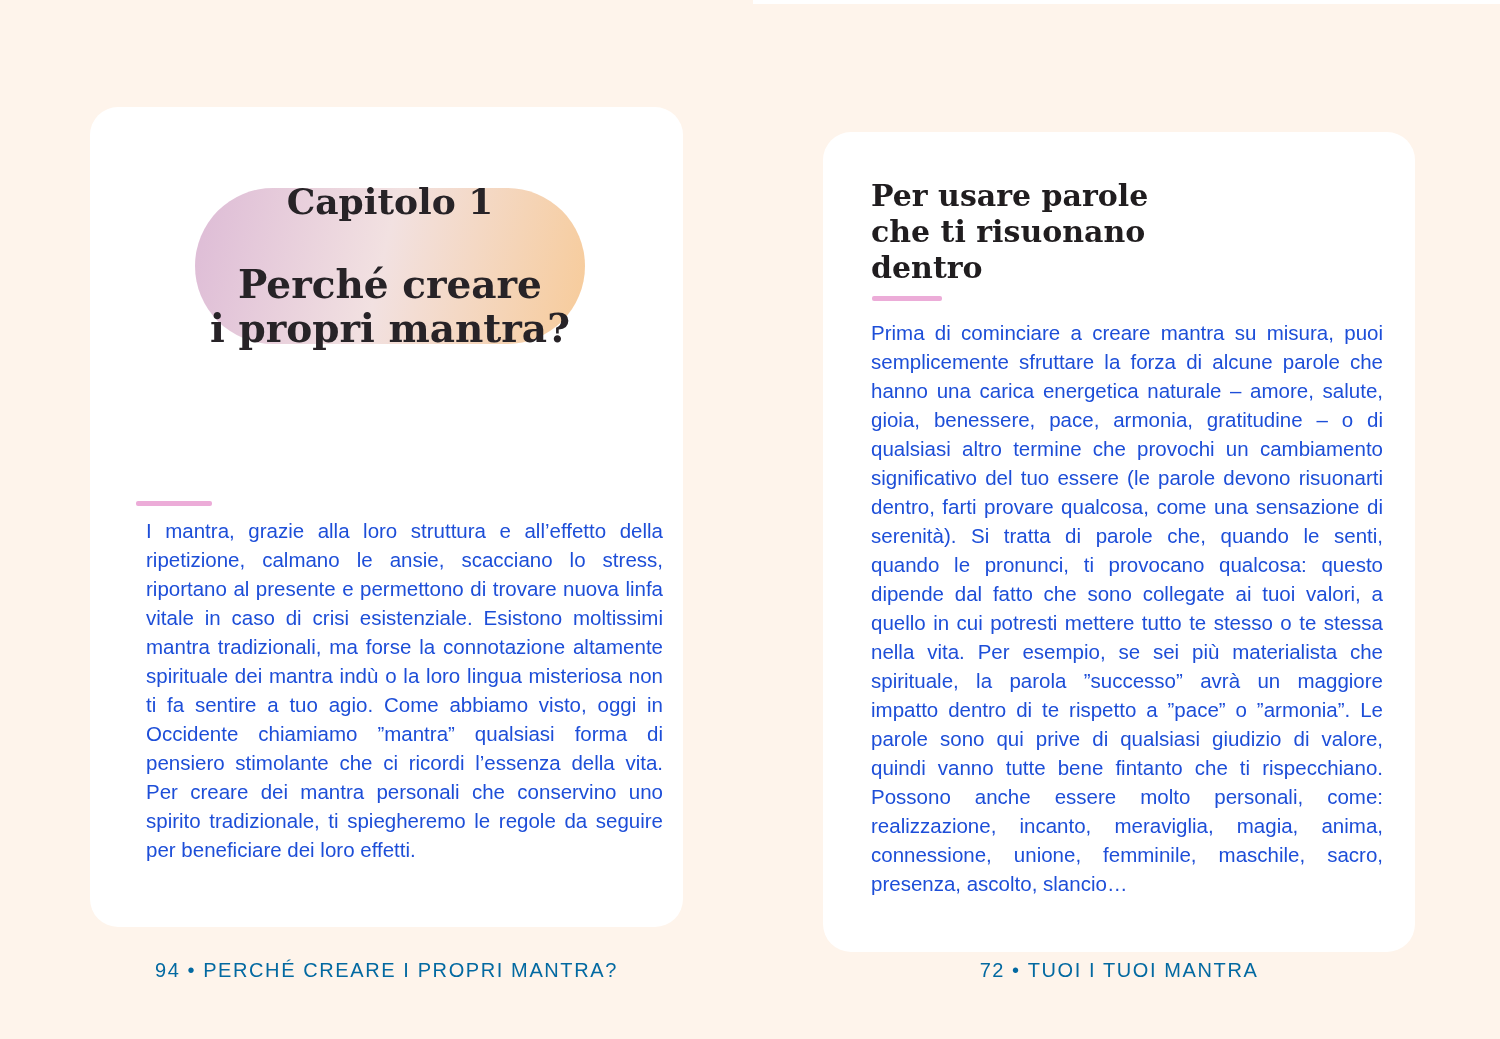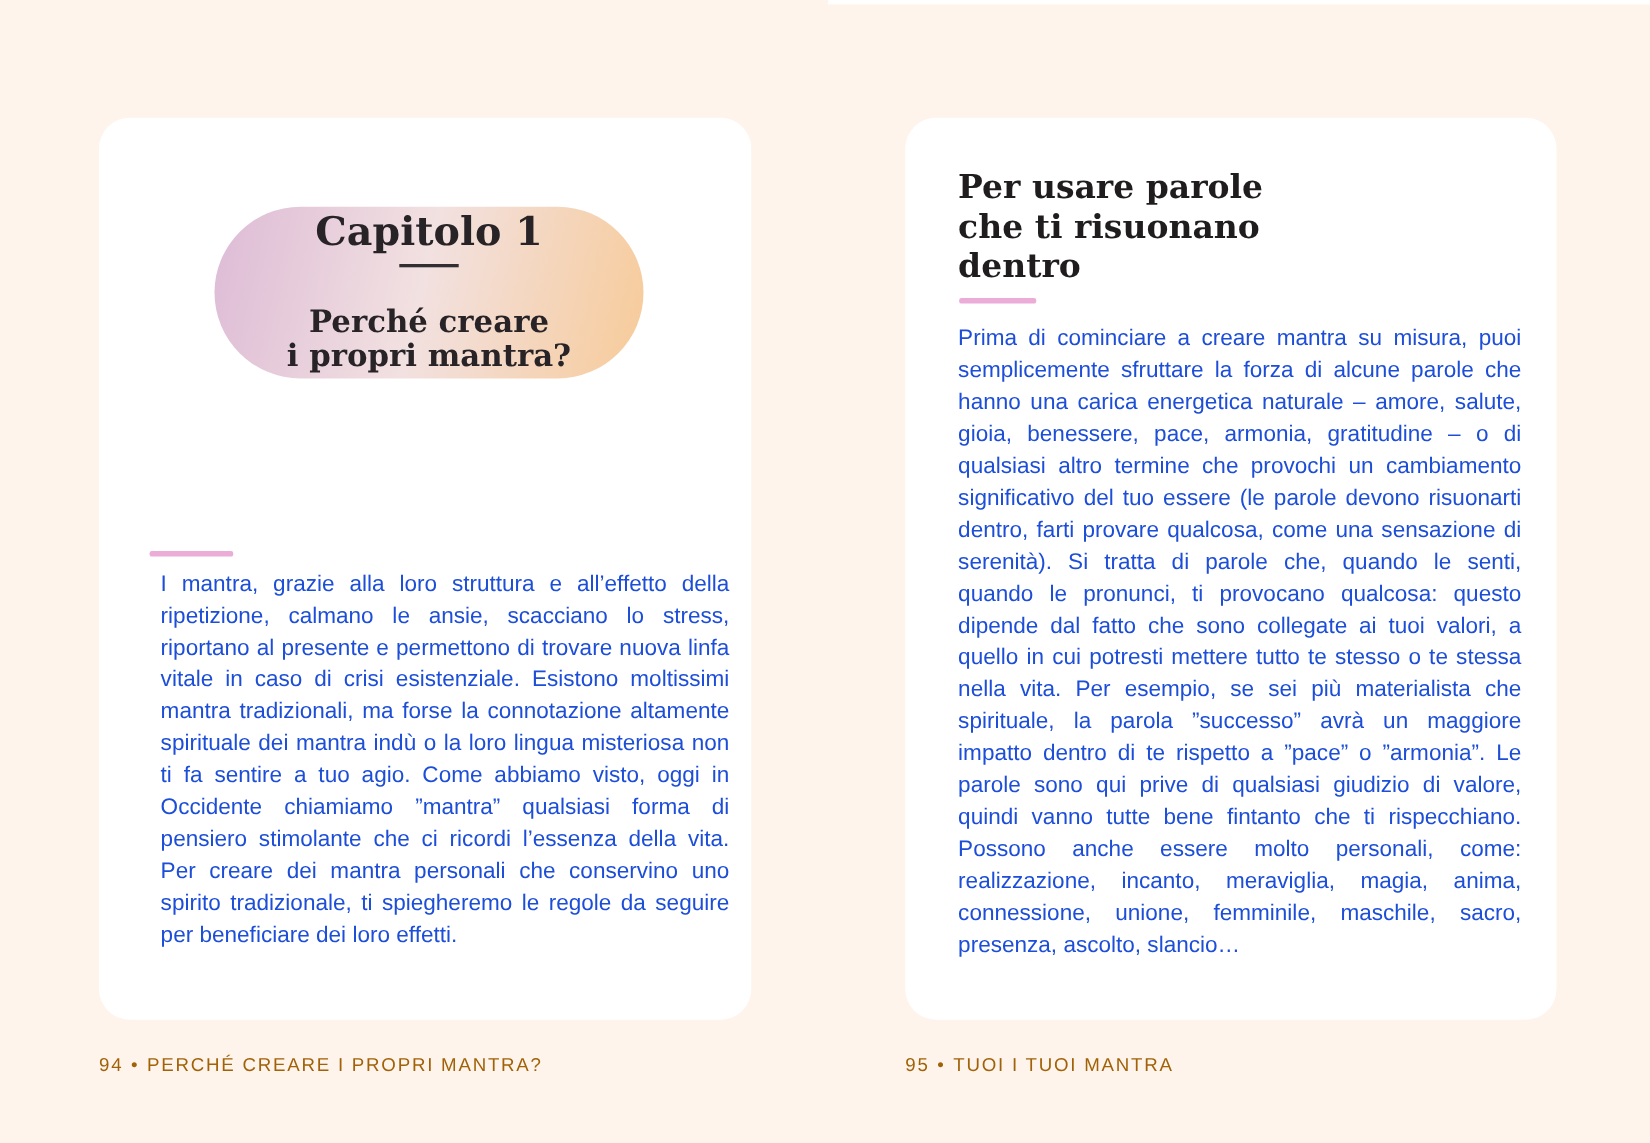--- a/index.html
+++ b/index.html
@@ -23,21 +23,21 @@
     background: #FFFFFF;
   }
   .page-card {
     position: absolute;
     top: 107px;
     height: 820px;
     background: #FFFFFF;
     border-radius: 28px;
   }
   #left-card { left: 90px; width: 593px; }
-  #right-card { left: 823px; width: 592px; }
+  #right-card { left: 823px; width: 592px; margin-top: 25px; }
 
   .chapter-pill {
     position: absolute;
     left: 105px;
     top: 81px;
     width: 390px;
     height: 156px;
     border-radius: 78px;
     background: linear-gradient(103deg, #DDBBD6 0%, #F2E1E1 48%, #F7CB99 100%);
     display: flex;
@@ -55,21 +55,21 @@
   }
   .chapter-divider {
     width: 54px;
     height: 3px;
     background: #332E32;
     margin: 8px auto 10px auto;
   }
   .chapter-title {
     font-family: "DejaVu Serif", serif;
     font-weight: 700;
-    font-size: 28px;
+    font-size: 39px;
     line-height: 1.12;
     color: #272327;
     white-space: pre-line;
     margin-top: 24px;
   }
 
   .section-heading {
     position: absolute;
     font-family: "DejaVu Serif", serif;
     font-weight: 700;
@@ -104,24 +104,24 @@
     font-size: 20.5px;
     line-height: 29px;
     text-align: justify;
   }
   #left-card .body-text { left: 56px; top: 409px; width: 517px; }
   #right-card .body-text { left: 48px; top: 186px; width: 512px; }
 
   .running-footer {
     position: absolute;
     top: 959px;
-    text-align: left;
-    font-size: 17px;
+    text-align: center;
+    font-size: 20px;
     letter-spacing: 1.6px;
-    color: #a16207;
+    color: #0369a1;
   }
   #footer-left { left: 90px; width: 593px; }
   #footer-right { left: 823px; width: 592px; }
   .running-footer .sep { margin: 0 7px; }
 </style>
 </head>
 <body>
 
 <div class="top-sliver"></div>
 
@@ -147,14 +147,14 @@
   <div class="accent-rule"></div>
 
   <p class="body-text" style="margin:0;">Prima di cominciare a creare mantra su misura, puoi semplicemente sfruttare la forza di alcune parole che hanno una carica energetica naturale – amore, salute, gioia, benessere, pace, armonia, gratitudine – o di qualsiasi altro termine che provochi un cambiamento significativo del tuo essere (le parole devono risuonarti dentro, farti provare qualcosa, come una sensazione di serenità). Si tratta di parole che, quando le senti, quando le pronunci, ti provocano qualcosa: questo dipende dal fatto che sono collegate ai tuoi valori, a quello in cui potresti mettere tutto te stesso o te stessa nella vita. Per esempio, se sei più materialista che spirituale, la parola ”successo” avrà un maggiore impatto dentro di te rispetto a ”pace” o ”armonia”. Le parole sono qui prive di qualsiasi giudizio di valore, quindi vanno tutte bene fintanto che ti rispecchiano. Possono anche essere molto personali, come: realizzazione, incanto, meraviglia, magia, anima, connessione, unione, femminile, maschile, sacro, presenza, ascolto, slancio…</p>
 </div>
 
 <div class="running-footer" id="footer-left">
   <span>94</span><span class="sep">•</span><span>PERCHÉ CREARE I PROPRI MANTRA?</span>
 </div>
 
 <div class="running-footer" id="footer-right">
-  <span>95</span><span class="sep">•</span><span>TUOI I TUOI MANTRA</span>
+  <span>72</span><span class="sep">•</span><span>TUOI I TUOI MANTRA</span>
 </div>
 
 </body></html>

